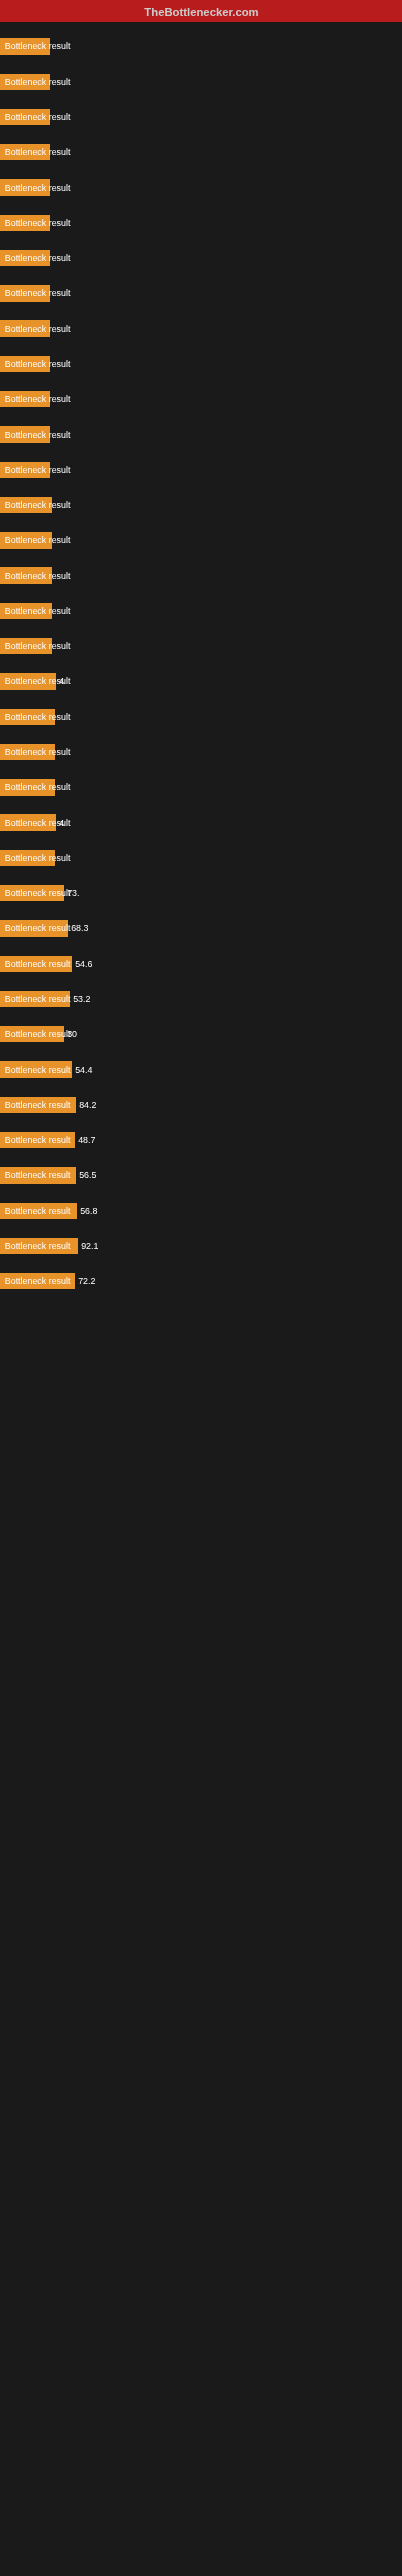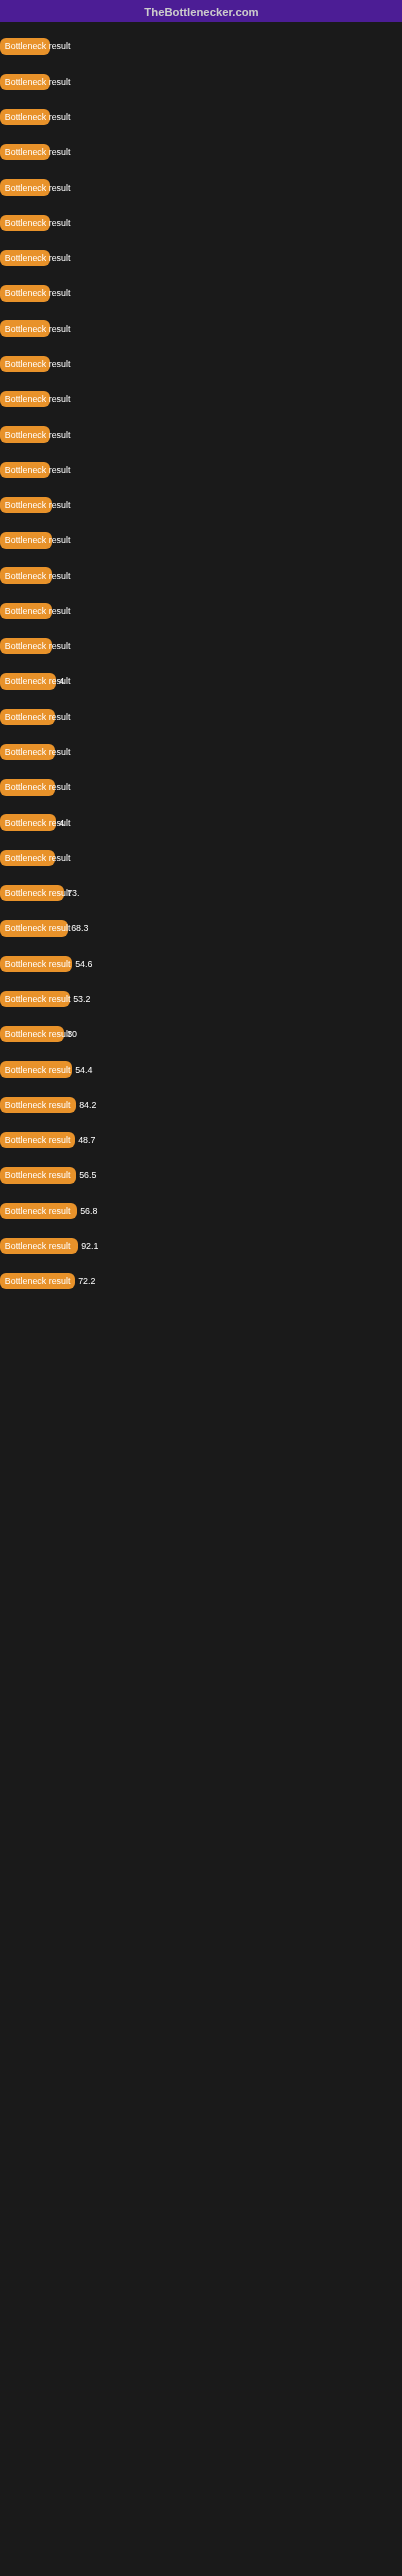--- a/index.html
+++ b/index.html
@@ -12,39 +12,38 @@
       background-color: #1a1a1a;
       font-family: Arial, sans-serif;
       font-size: 10.5px;
     }
     .header {
       text-align: center;
       padding: 6.4px 0 3.2px 0;
       color: #cccccc;
       font-size: 11.3px;
       font-weight: bold;
-      background-color: #4c1d95;
+      background-color: #b91c1c;
     }
     .bar-row {
       display: flex;
       align-items: center;
       margin: 2.4px 0;
       height: 22.5px;
     }
     .bar-label {
       color: #ffffff;
       font-size: 8.9px;
       white-space: nowrap;
       background-color: #e8922a;
       padding: 3.2px 4.8px;
       height: 100%;
       display: flex;
       align-items: center;
       min-width: 0;
-      border-radius: 6px;
     }
     .bar-value {
       color: #ffffff;
       font-size: 8.9px;
       padding-left: 3.2px;
       white-space: nowrap;
     }
     .bar-container {
       display: flex;
       align-items: center;

